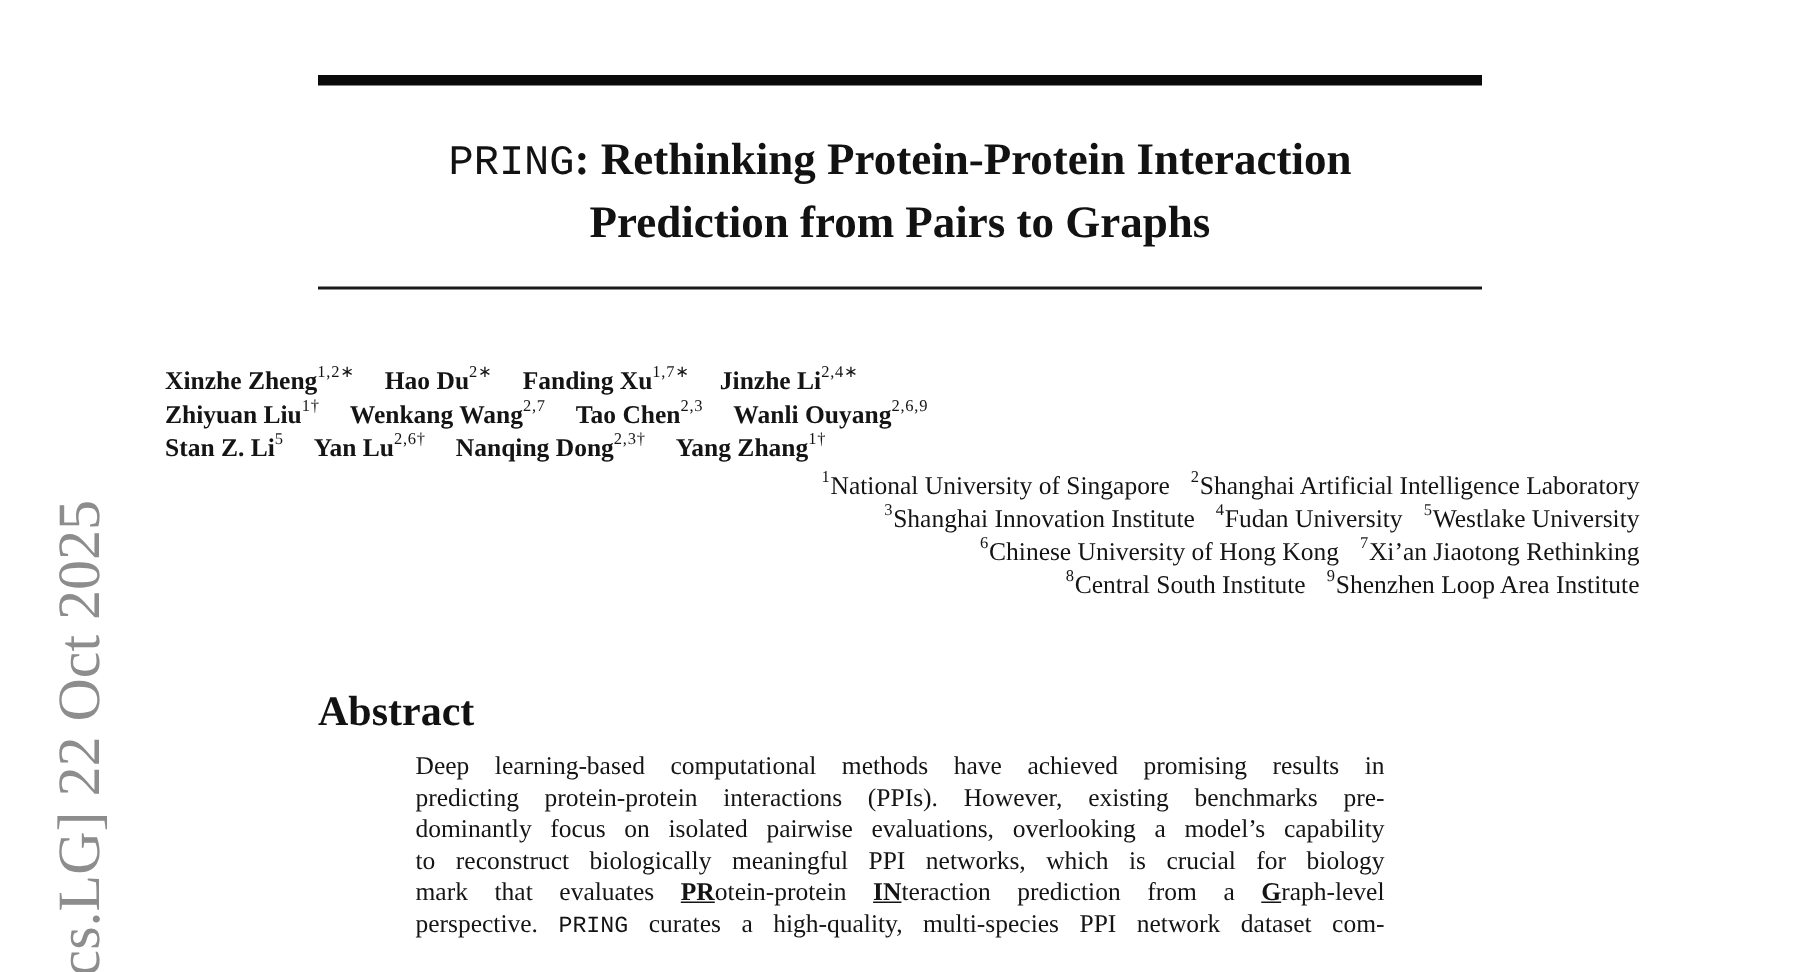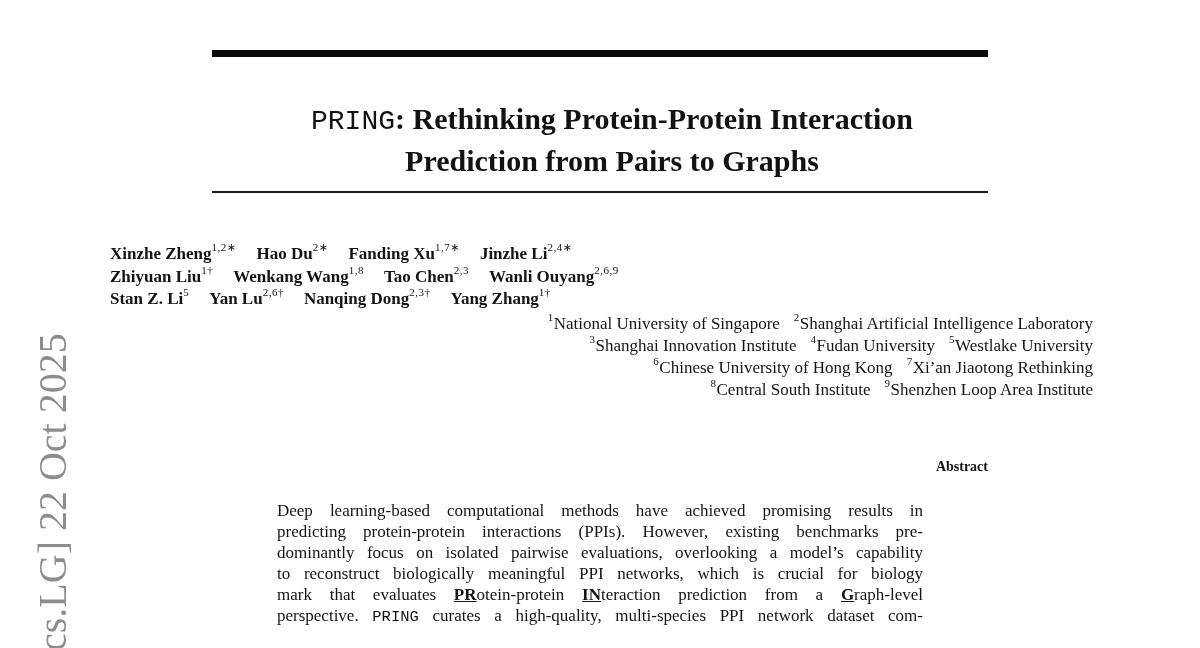--- a/index.html
+++ b/index.html
@@ -38,21 +38,21 @@
     left: 212px; top: 191px;
     width: 776px; height: 2px;
     background: #1a1a1a;
   }
 
   
   .title {
     position: absolute;
     left: 212px; top: 87px;
     width: 776px;
-    margin: 12px;
+    margin: 0;
     text-align: center;
     font-size: 30px;
     line-height: 39px;
     font-weight: 700;
     color: #121212;
   }
   .title .mono {
     font-family: "Liberation Mono", monospace;
     font-weight: 400;
     font-size: 28px;
@@ -89,22 +89,22 @@
     line-height: 22px;
     color: #141414;
   }
   .affil { margin: 0 7px; white-space: nowrap; }
 
   
   .abs-heading {
     position: absolute;
     left: 212px; top: 459px;
     width: 776px;
-    text-align: right;
-    font-size: 14px;
+    text-align: left;
+    font-size: 28px;
     font-weight: 700;
     color: #121212;
   }
   .abs-body {
     position: absolute;
     left: 277px; top: 501px;
     width: 646px;
     font-size: 17px;
     line-height: 20.9px;
     color: #141414;
@@ -134,21 +134,21 @@
 
   <h1 class="title">
     <div class="title-line" id="title-line-1"><span class="mono">PRING</span><span>: Rethinking Protein-Protein Interaction</span></div>
     <div class="title-line" id="title-line-2"><span>Prediction from Pairs to Graphs</span></div>
   </h1>
 
   <div class="rule-thin"></div>
 
   <div class="authors" id="authors">
       <div><span class="author"><span class="name">Xinzhe Zheng</span><sup class="sp">1,2∗</sup></span><span class="author"><span class="name">Hao Du</span><sup class="sp">2∗</sup></span><span class="author"><span class="name">Fanding Xu</span><sup class="sp">1,7∗</sup></span><span class="author"><span class="name">Jinzhe Li</span><sup class="sp">2,4∗</sup></span></div>
-      <div><span class="author"><span class="name">Zhiyuan Liu</span><sup class="sp">1†</sup></span><span class="author"><span class="name">Wenkang Wang</span><sup class="sp">1,8</sup></span><span class="author"><span class="name">Tao Chen</span><sup class="sp">2,3</sup></span><span class="author"><span class="name">Wanli Ouyang</span><sup class="sp">2,6,9</sup></span></div>
+      <div><span class="author"><span class="name">Zhiyuan Liu</span><sup class="sp">1†</sup></span><span class="author"><span class="name">Wenkang Wang</span><sup class="sp">2,7</sup></span><span class="author"><span class="name">Tao Chen</span><sup class="sp">2,3</sup></span><span class="author"><span class="name">Wanli Ouyang</span><sup class="sp">2,6,9</sup></span></div>
       <div><span class="author"><span class="name">Stan Z. Li</span><sup class="sp">5</sup></span><span class="author"><span class="name">Yan Lu</span><sup class="sp">2,6†</sup></span><span class="author"><span class="name">Nanqing Dong</span><sup class="sp">2,3†</sup></span><span class="author"><span class="name">Yang Zhang</span><sup class="sp">1†</sup></span></div>
     </div>
 
   <div class="affils" id="affils">
       <div><span class="affil"><sup class="sp">1</sup><span>National University of Singapore</span></span><span class="affil"><sup class="sp">2</sup><span>Shanghai Artificial Intelligence Laboratory</span></span></div>
       <div><span class="affil"><sup class="sp">3</sup><span>Shanghai Innovation Institute</span></span><span class="affil"><sup class="sp">4</sup><span>Fudan University</span></span><span class="affil"><sup class="sp">5</sup><span>Westlake University</span></span></div>
       <div><span class="affil"><sup class="sp">6</sup><span>Chinese University of Hong Kong</span></span><span class="affil"><sup class="sp">7</sup><span>Xi’an Jiaotong Rethinking</span></span></div>
       <div><span class="affil"><sup class="sp">8</sup><span>Central South Institute</span></span><span class="affil"><sup class="sp">9</sup><span>Shenzhen Loop Area Institute</span></span></div>
     </div>
 

